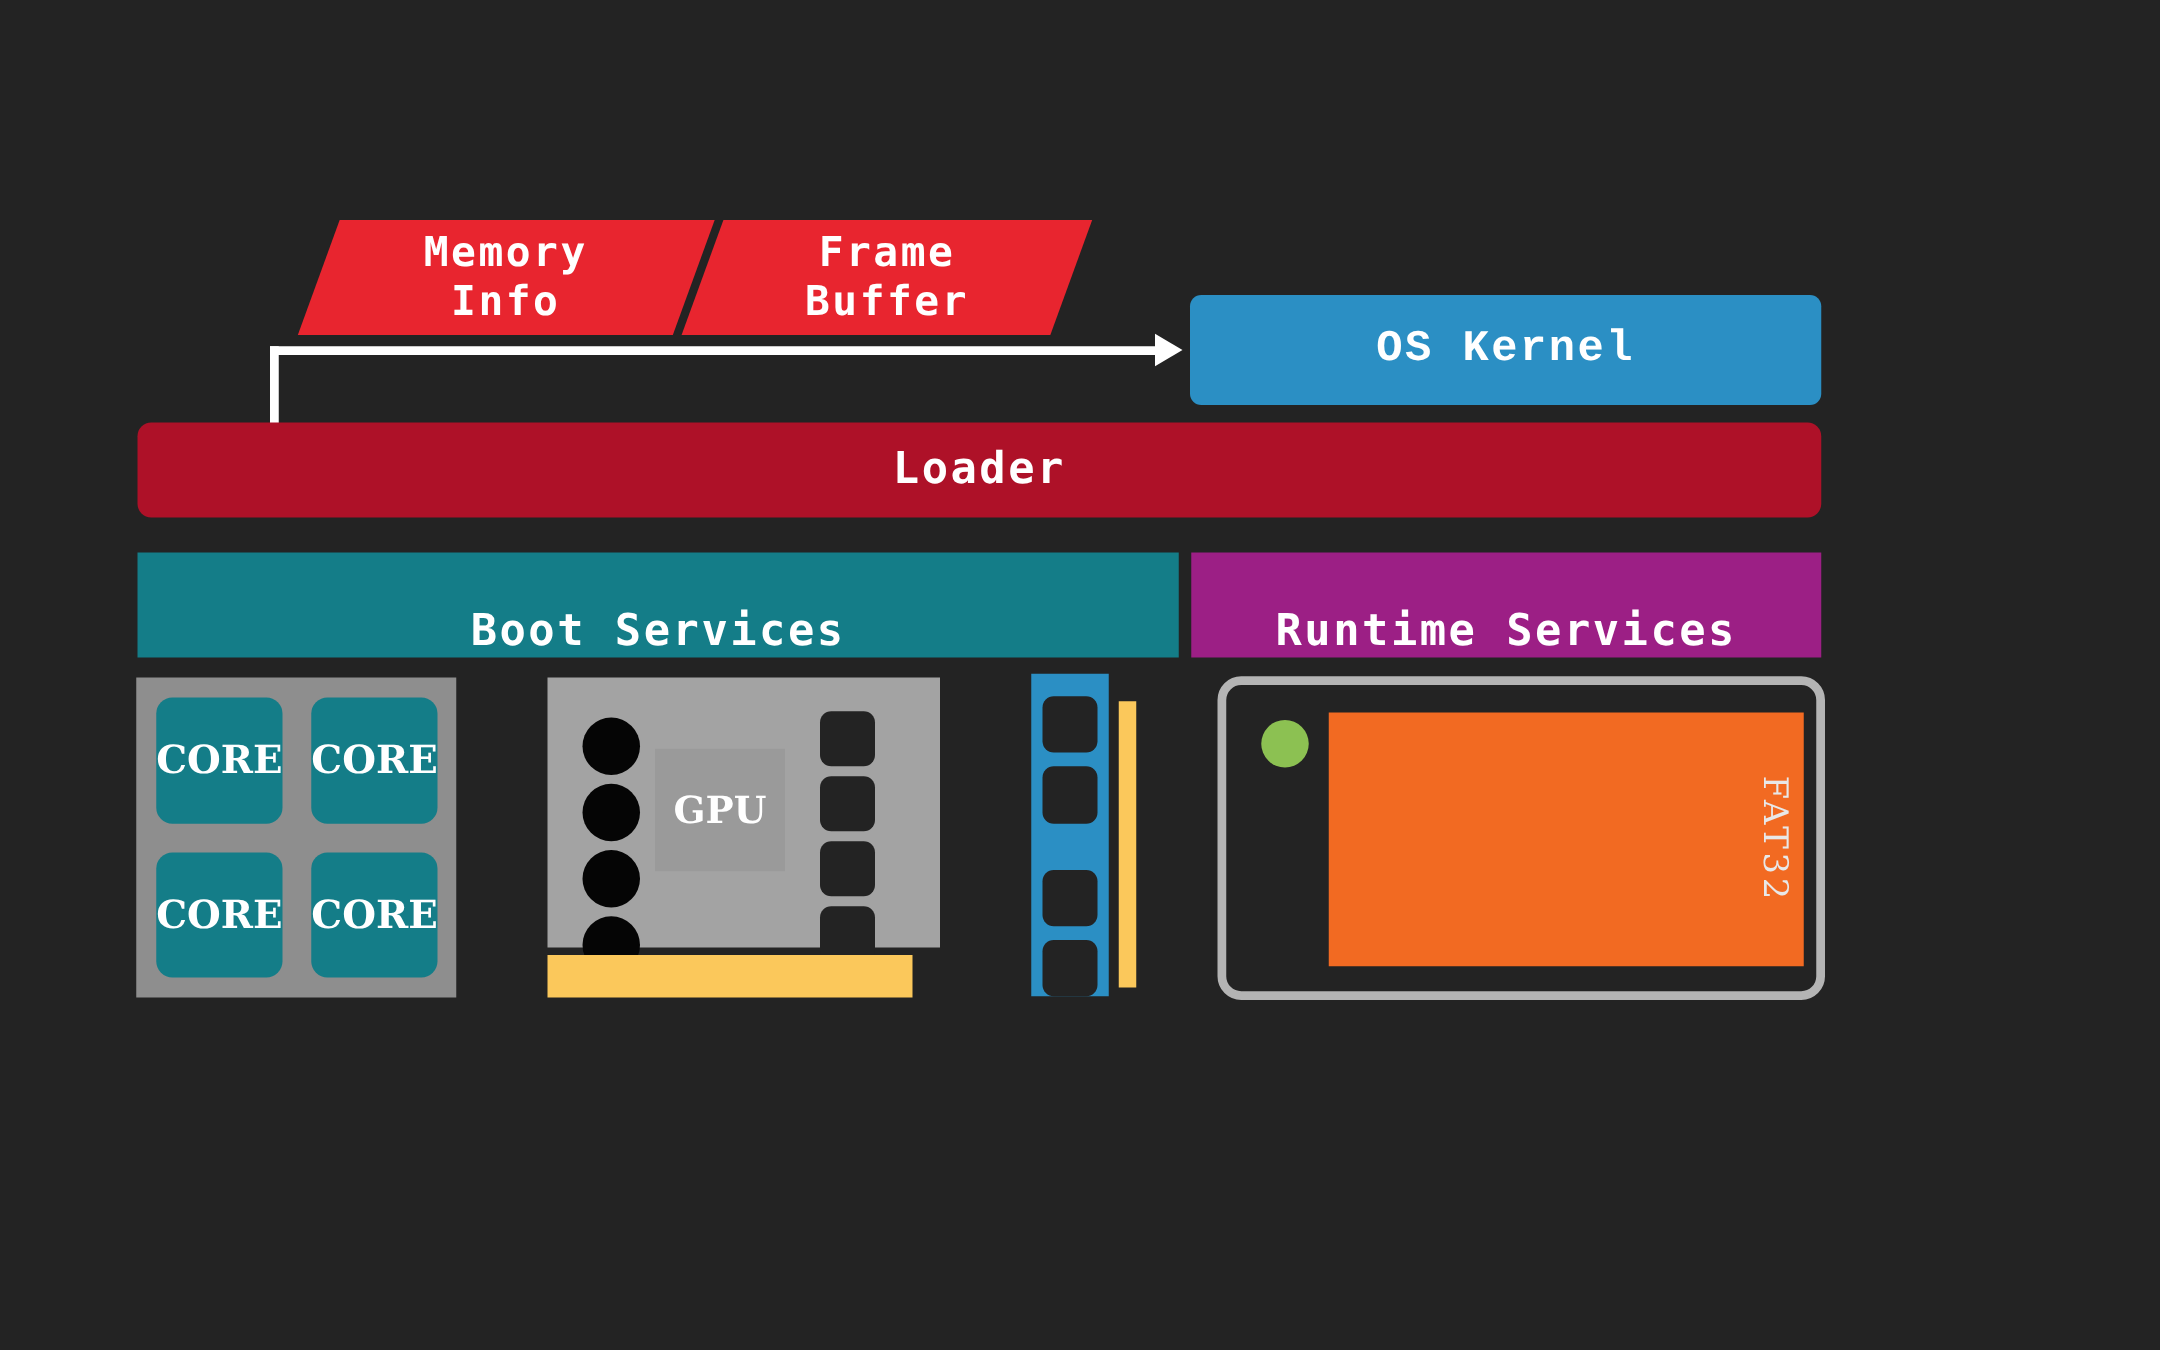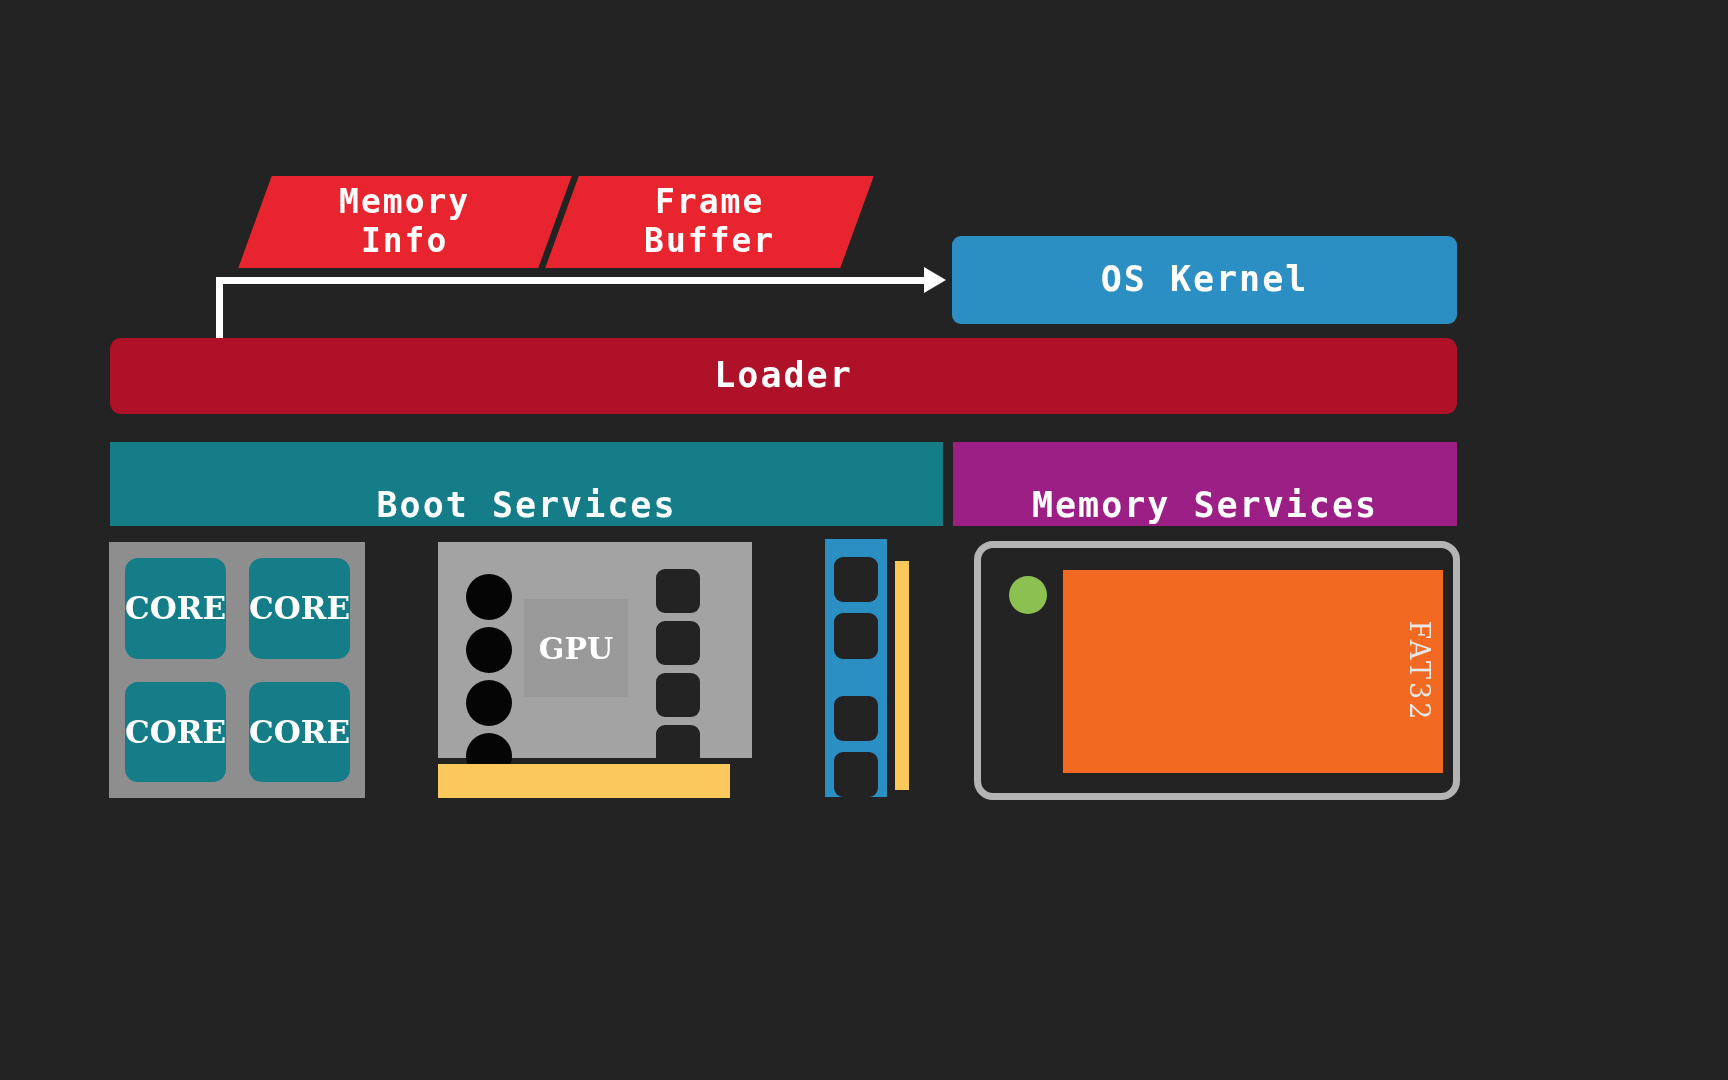--- a/index.html
+++ b/index.html
@@ -37,21 +37,21 @@
   }
   .para > span { transform: skewX(20deg); font-size: 33px; }
 
   
   #os-kernel {
     position: absolute;
     background: #2b8fc4;
     border-radius: 9px;
     display: flex; align-items: center; justify-content: center;
   }
-  #os-kernel span { font-size: 35px; }
+  #os-kernel span { font-size: 35px; font-family: Liberation Mono, monospace; }
 
   
   .arrow-seg { position: absolute; background: #ffffff; }
   #arrow-head {
     position: absolute;
     width: 0; height: 0;
     border-top: 13px solid transparent;
     border-bottom: 13px solid transparent;
     border-left: 22px solid #ffffff;
   }
@@ -164,21 +164,21 @@
 
   <div id="loader" style="left:110px; top:338px; width:1347px; height:76px;">
     <span class="mono-label">Loader</span>
   </div>
 
   <div id="boot-services" class="service" style="left:110px; top:442px; width:833px; height:84px;">
     <span class="mono-label">Boot Services</span>
   </div>
 
   <div id="runtime-services" class="service" style="left:953px; top:442px; width:504px; height:84px;">
-    <span class="mono-label">Memory Services</span>
+    <span class="mono-label">Runtime Services</span>
   </div>
 
   <div id="cpu-package" style="left:109px; top:542px; width:256px; height:256px;">
     <div class="cpu-core">
       <span class="serif-label">CORE</span>
     </div>
     <div class="cpu-core">
       <span class="serif-label">CORE</span>
     </div>
     <div class="cpu-core">

